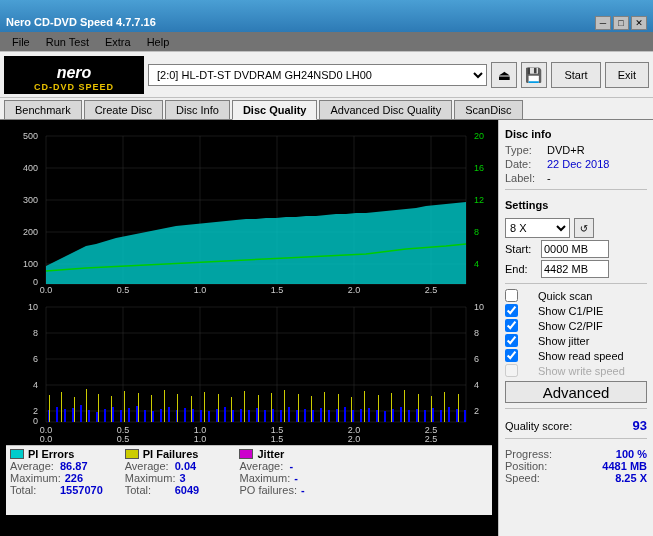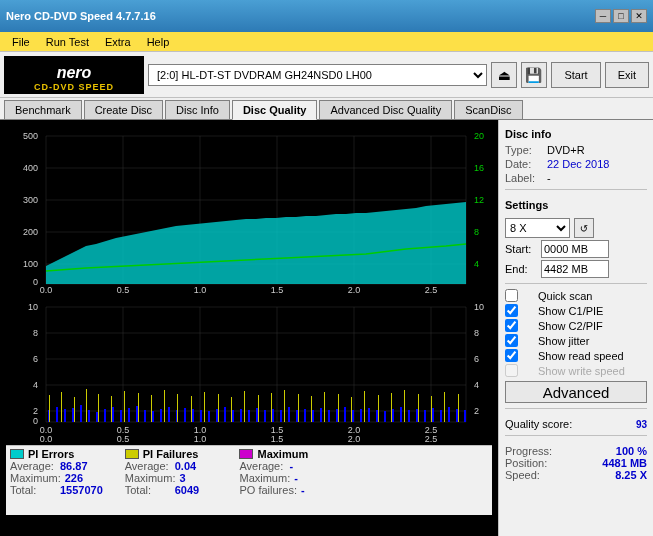--- a/index.html
+++ b/index.html
@@ -9,39 +9,39 @@
       font-family: 'Segoe UI', Tahoma, Geneva, Verdana, sans-serif;
       font-size: 11px;
       background: #f0f0f0;
       overflow: hidden;
     }
     
     .title-bar {
       background: linear-gradient(to bottom, #4a9fd4, #2d7ab5);
       height: 22px;
       display: flex;
-      align-items: center;
+      align-items: flex-start;
       justify-content: space-between;
       padding: 16px 6px;
       color: white;
     }
     .title-bar-text { font-size: 11px; font-weight: bold; }
     .title-bar-buttons { display: flex; gap: 2px; }
     .tb-btn {
       width: 16px; height: 14px;
       background: #c0c0c0;
       border: 1px solid #808080;
       font-size: 9px;
       cursor: pointer;
       display: flex; align-items: center; justify-content: center;
       color: #000;
     }
     
     .menu-bar {
-      background: #fde047;
+      background: #737373;
       height: 20px;
       display: flex;
       align-items: center;
       padding: 0 4px;
       border-bottom: 1px solid #c0c0c0;
     }
     .menu-item {
       padding: 1px 8px;
       font-size: 11px;
       cursor: pointer;
@@ -204,21 +204,21 @@
       margin-top: 2px;
     }
     .quality-score-row {
       display: flex;
       justify-content: space-between;
       align-items: center;
       font-size: 11px;
       margin-top: 4px;
     }
     .quality-score-val {
-      font-size: 10px;
+      font-size: 13px;
       font-weight: bold;
       color: #0000cc;
     }
     
     .stats-bar {
       background: #f0f0f0;
       height: 54px;
       border-top: 1px solid #c0c0c0;
       display: flex;
       align-items: flex-start;
@@ -526,21 +526,21 @@
         </div>
         <div class="stat-row">
           <span class="stat-label">Total:</span>
           <span class="stat-value">6049</span>
         </div>
       </div>
 
       <div class="stat-group">
         <div class="stat-legend">
           <div class="legend-box" style="background:#cc00cc;"></div>
-          <span>Maximum</span>
+          <span>Jitter</span>
         </div>
         <div class="stat-row">
           <span class="stat-label">Average:</span>
           <span class="stat-value">-</span>
         </div>
         <div class="stat-row">
           <span class="stat-label">Maximum:</span>
           <span class="stat-value">-</span>
         </div>
         <div class="stat-row">

